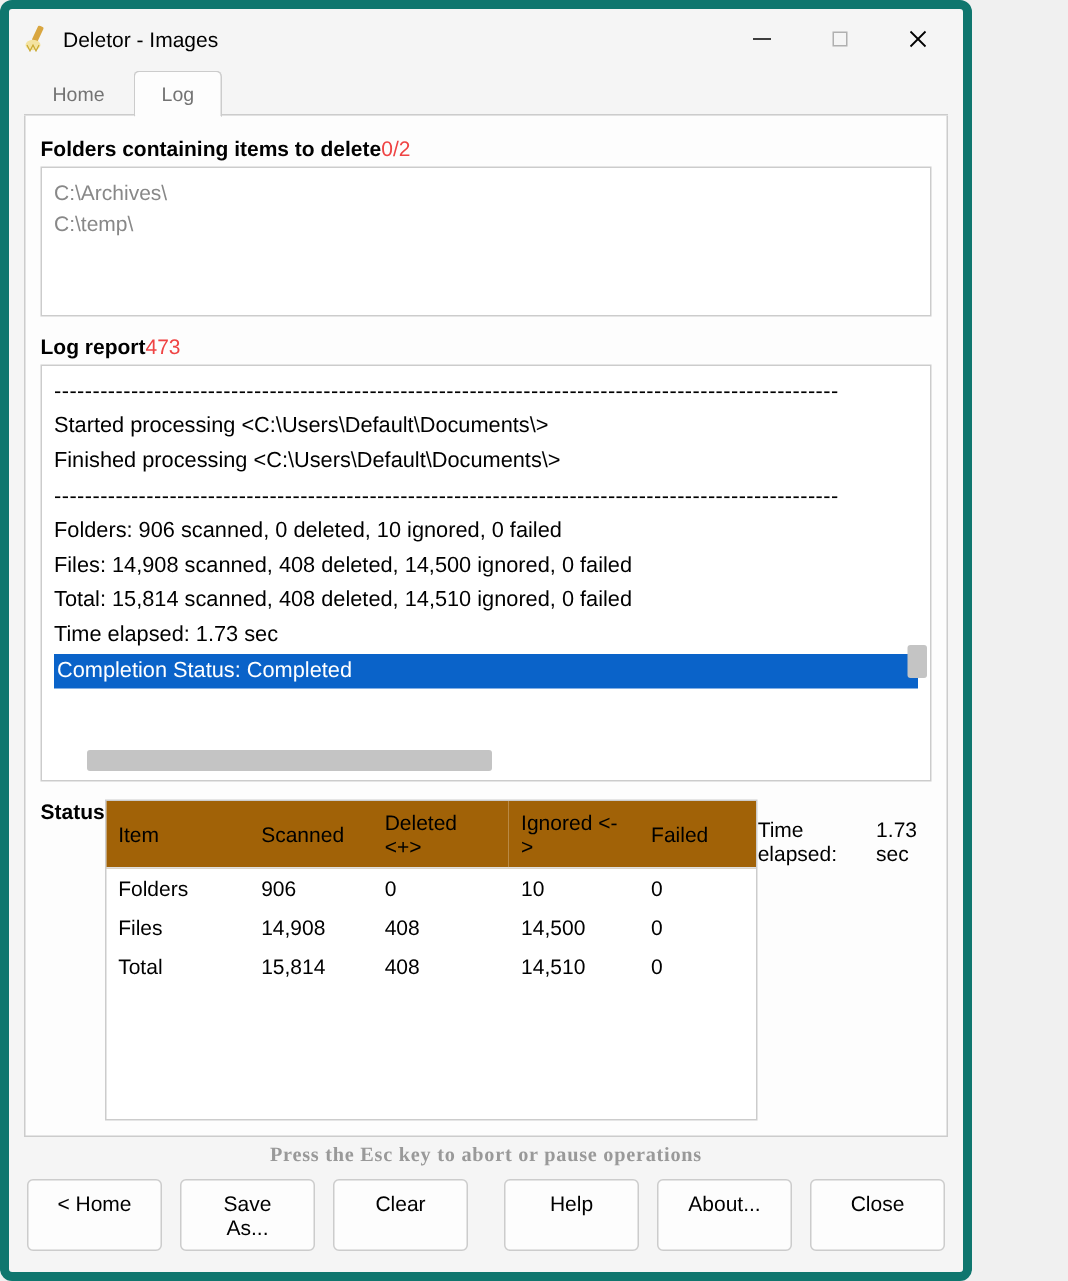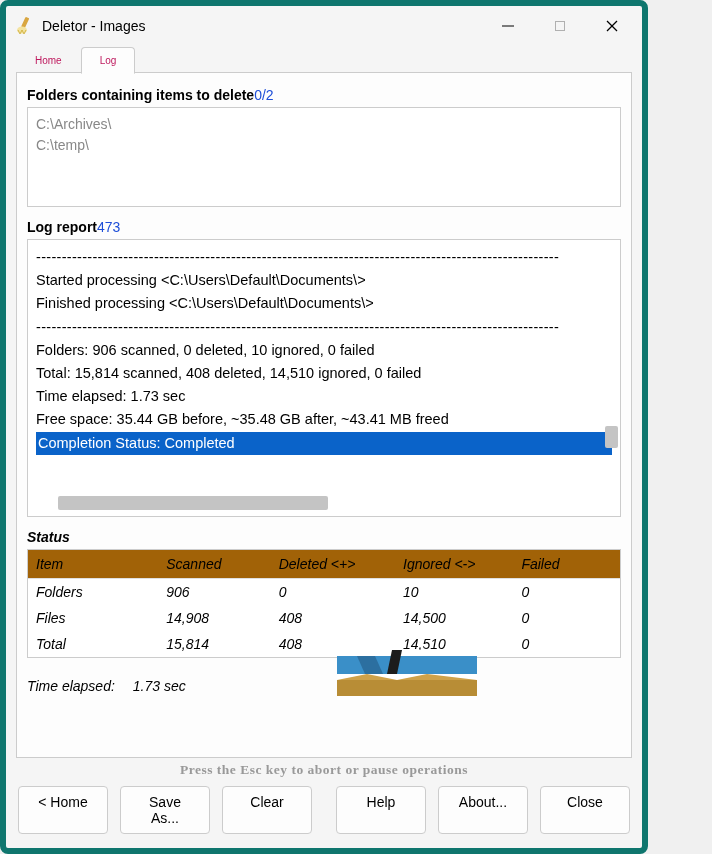--- a/index.html
+++ b/index.html
@@ -56,22 +56,22 @@
 }
 .titlebar-btn.maximize { color: #a0a0a0; }
 .tabs {
   display: flex;
   padding: 0 10px;
   background: #f5f5f5;
   position: relative;
 }
 .tab {
   padding: 7px 18px;
-  font-size: 10px;
-  color: #be185d;
+  font-size: 13px;
+  color: #737373;
   cursor: pointer;
   border: 1px solid transparent;
   border-bottom: none;
   position: relative;
   top: 1px;
   background: transparent;
 }
 .tab.active {
   background: #fdfdfd;
   border: 1px solid #ccc;
@@ -100,21 +100,21 @@
   gap: 12px;
   overflow: hidden;
 }
 .section-header {
   display: flex;
   align-items: baseline;
   font-size: 14px;
   margin-bottom: 4px;
 }
 .section-header .title { font-weight: bold; }
-.section-header .count { font-size: 14px; color: #1d4ed8; }
+.section-header .count { font-size: 14px; color: #ef4444; }
 .folders-box {
   border: 1px solid #ccc;
   height: 100px;
   padding: 6px 8px;
   font-size: 14px;
   color: #888;
   background: #fff;
   overflow: auto;
 }
 .folders-box div { line-height: 1.5; }
@@ -280,31 +280,31 @@
         <span class="title">Log report</span>
         <span class="count">473</span>
       </div>
       <div class="logreport-wrapper">
         <div class="logreport-box">
           <div class="line dashes">------------------------------------------------------------------------------------------------------</div>
           <div class="line">Started processing &lt;C:\Users\Default\Documents\&gt;</div>
           <div class="line">Finished processing &lt;C:\Users\Default\Documents\&gt;</div>
           <div class="line dashes">------------------------------------------------------------------------------------------------------</div>
           <div class="line">Folders: 906 scanned, 0 deleted, 10 ignored, 0 failed</div>
+          <div class="line">Files: 14,908 scanned, 408 deleted, 14,500 ignored, 0 failed</div>
           <div class="line">Total: 15,814 scanned, 408 deleted, 14,510 ignored, 0 failed</div>
           <div class="line">Time elapsed: 1.73 sec</div>
-          <div class="line">Free space: 35.44 GB before, ~35.48 GB after, ~43.41 MB freed</div>
           <span class="line selected">Completion Status: Completed</span>
           <div class="log-vscroll"></div>
         </div>
         <div class="log-hscroll"></div>
       </div>
     </div>
 
-    <div style="flex:1; display:flex; flex-direction:column;font-style:italic;">
+    <div style="flex:1; display:flex; ">
       <div class="section-header">
         <span class="title">Status</span>
       </div>
       <div class="status-table">
         <table>
           <thead>
             <tr>
               <th style="width:22%">Item</th>
               <th style="width:19%">Scanned</th>
               <th style="width:21%">Deleted &lt;+&gt;</th>

